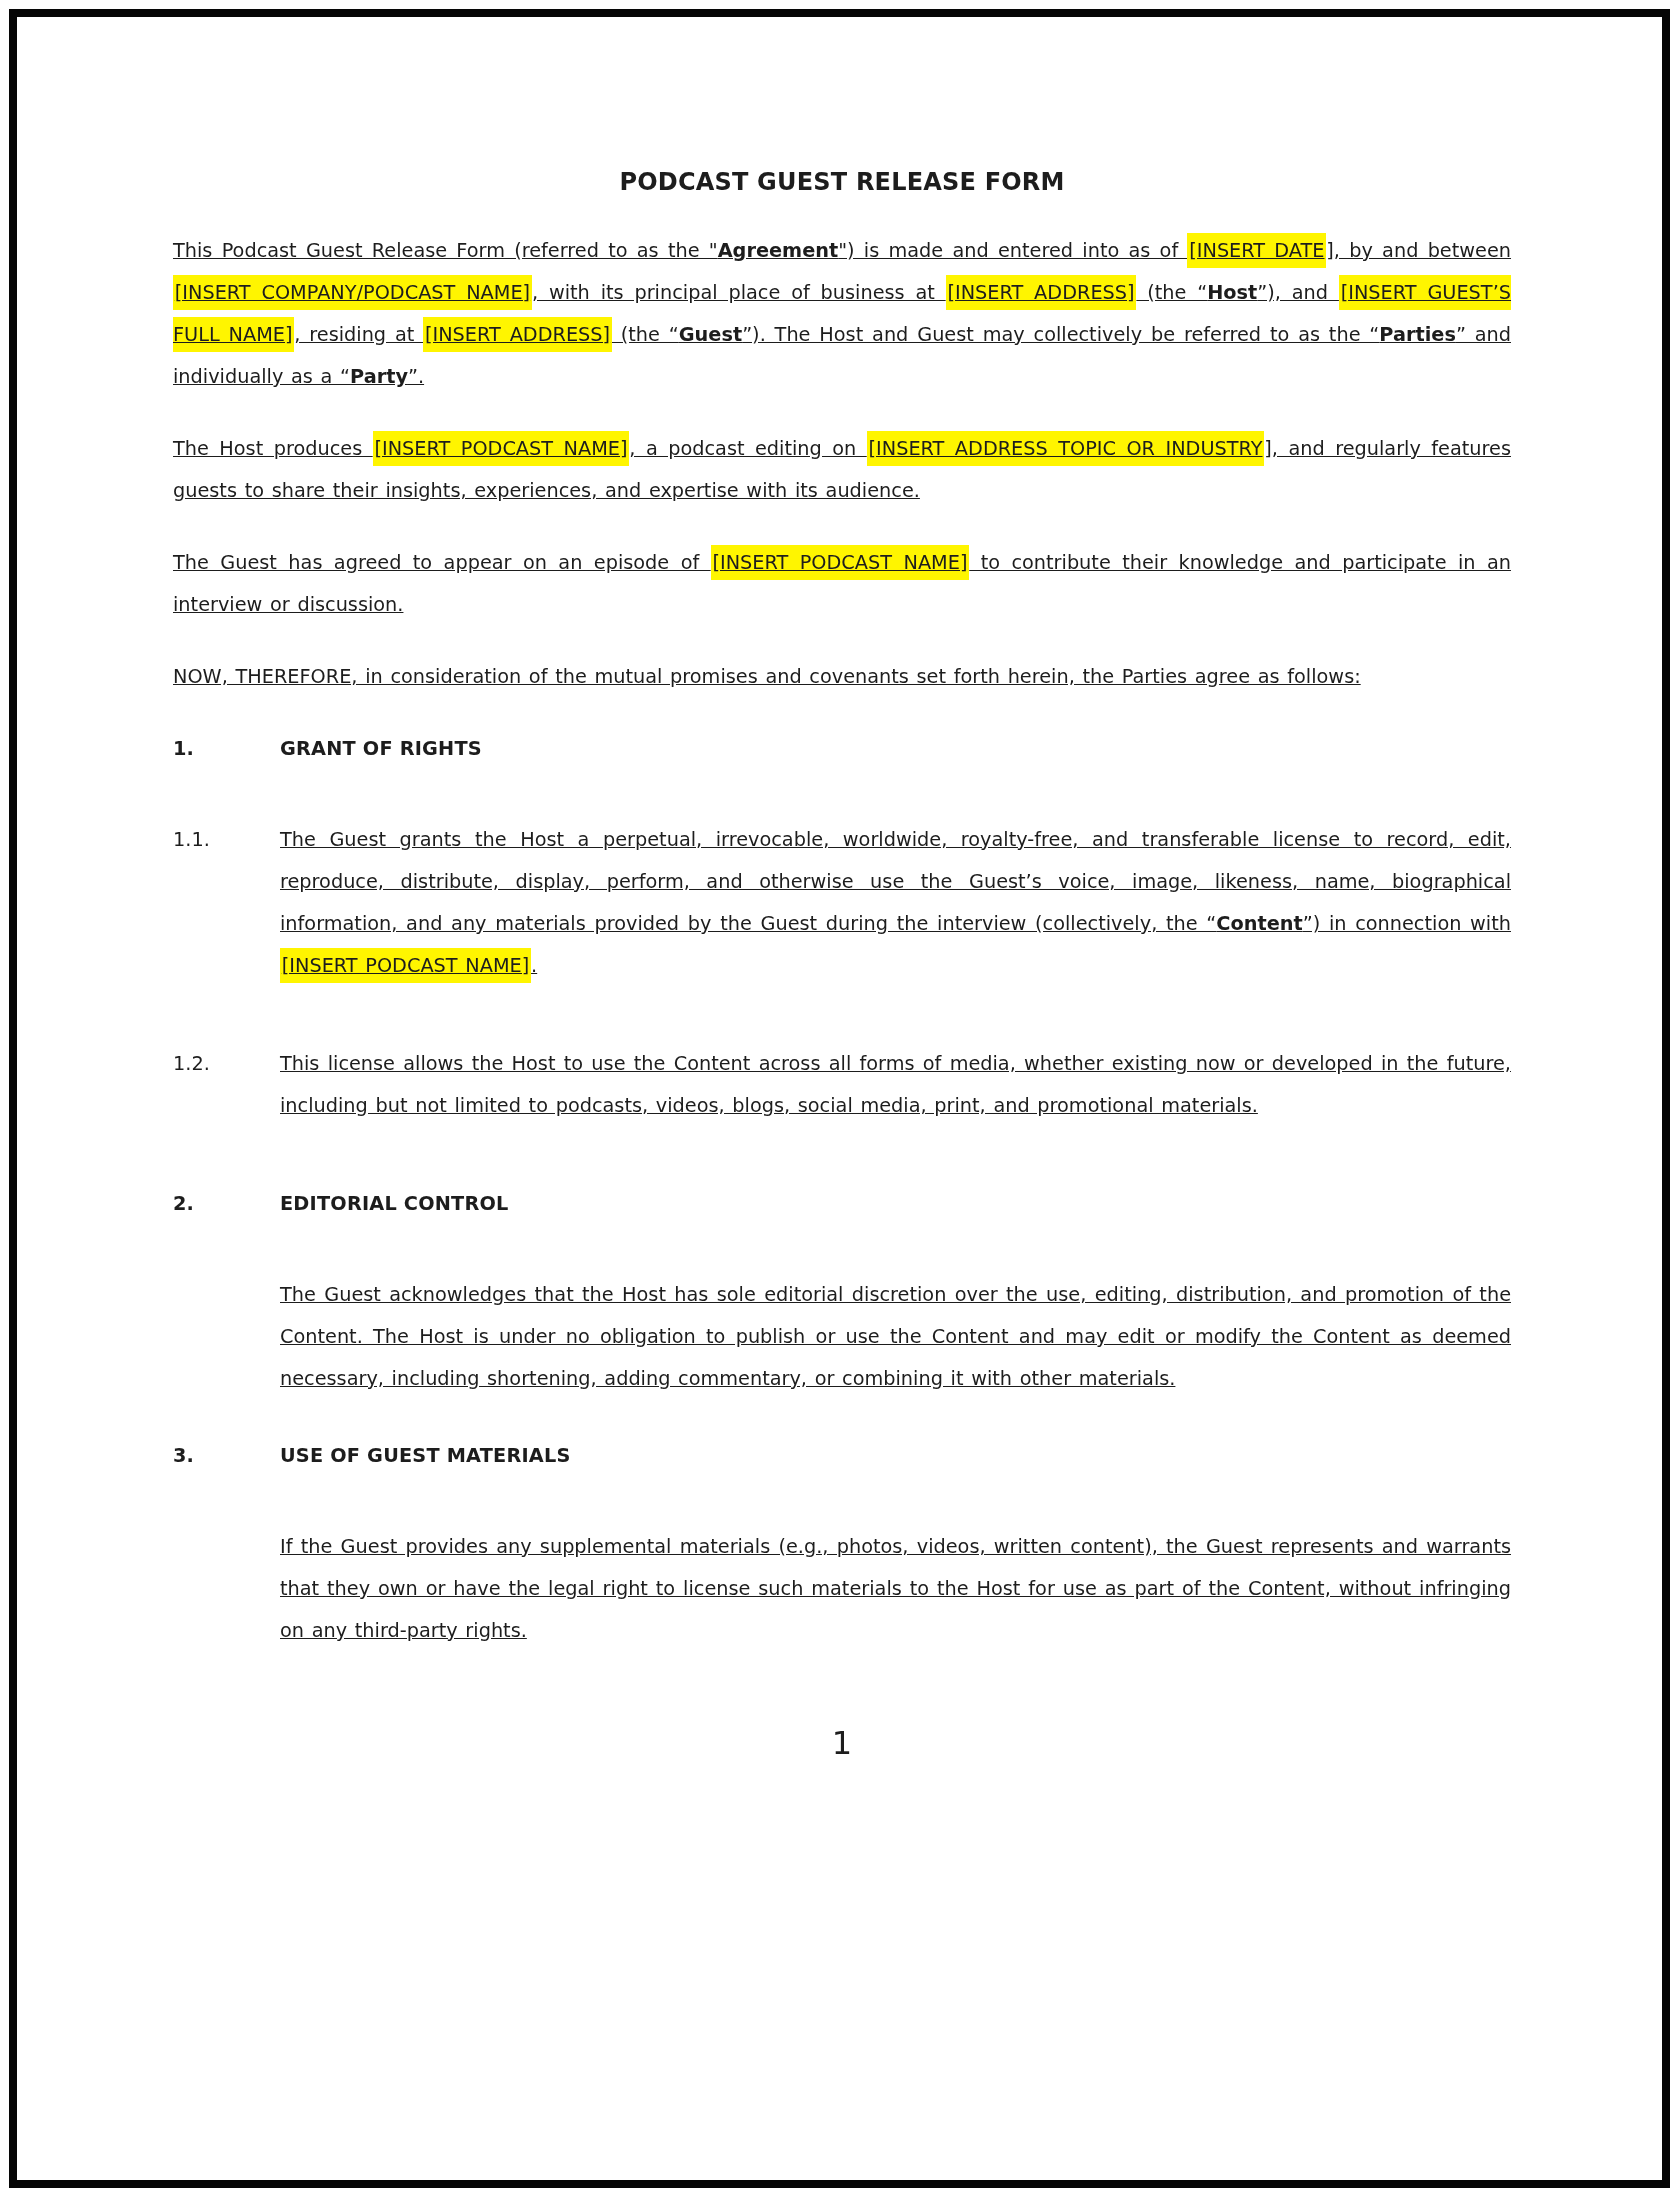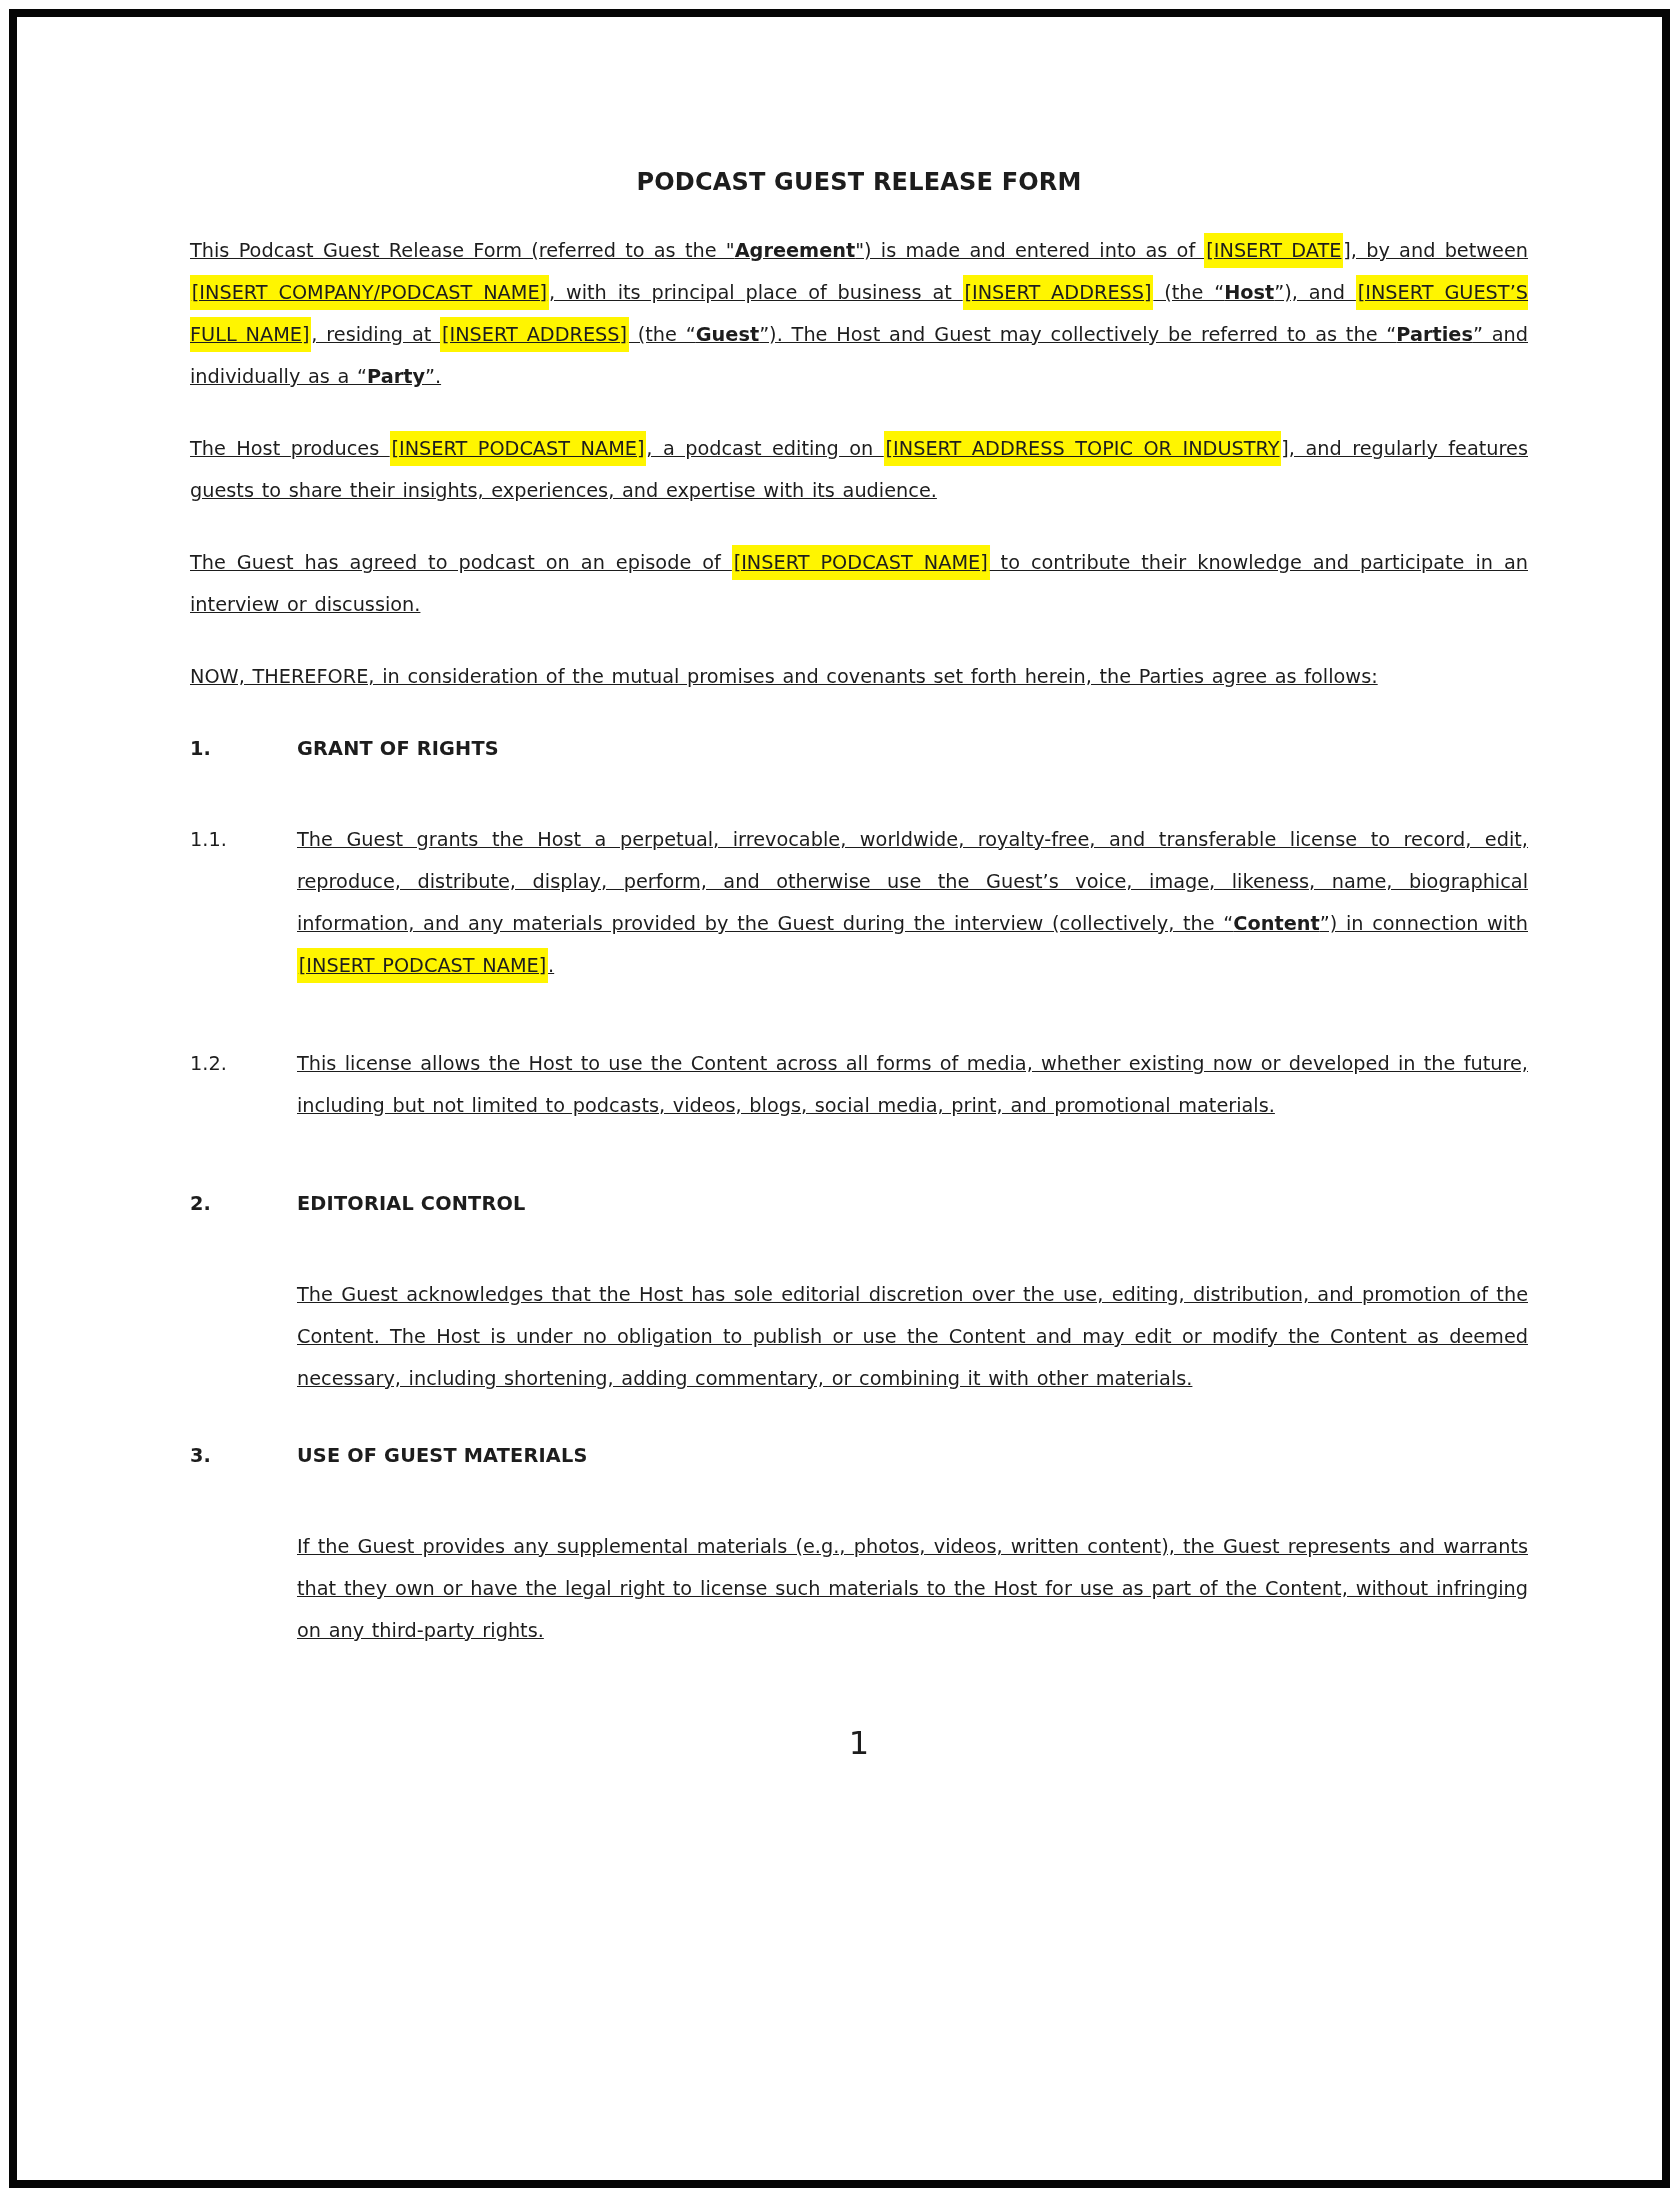--- a/index.html
+++ b/index.html
@@ -17,21 +17,21 @@
   .frame {
     position: absolute;
     left: 8.8px;
     top: 8.8px;
     right: 8.8px;
     bottom: 7px;
     border: 8.8px solid #060606;
   }
   .content {
     position: absolute;
-    left: 190px;
+    left: 173px;
     top: 156px;
     width: 1338px;
   }
   .title {
     font-size: 24px;
     font-weight: bold;
     text-align: center;
     line-height: 53px;
     margin: 0 0 21px 0;
     letter-spacing: 0.2px;
@@ -82,21 +82,21 @@
 </head>
 <body>
 
 <div class="frame"></div>
 
 <div class="content">
   <h1 class="title">PODCAST GUEST RELEASE FORM</h1>
   <div>
       <p class="para"><span>This Podcast Guest Release Form (referred to as the "</span><span class="b">Agreement</span><span>") is made and entered into as of </span><mark class="hl">[INSERT DATE</mark><span>], by and between </span><mark class="hl">[INSERT COMPANY/PODCAST NAME]</mark><span>, with its principal place of business at </span><mark class="hl">[INSERT ADDRESS]</mark><span> (the “</span><span class="b">Host</span><span>”), and </span><mark class="hl">[INSERT GUEST’S FULL NAME]</mark><span>, residing at </span><mark class="hl">[INSERT ADDRESS]</mark><span> (the “</span><span class="b">Guest</span><span>”). The Host and Guest may collectively be referred to as the “</span><span class="b">Parties</span><span>” and individually as a “</span><span class="b">Party</span><span>”.</span></p>
       <p class="para"><span>The Host produces </span><mark class="hl">[INSERT PODCAST NAME]</mark><span>, a podcast editing on </span><mark class="hl">[INSERT ADDRESS TOPIC OR INDUSTRY</mark><span>], and regularly features guests to share their insights, experiences, and expertise with its audience.</span></p>
-      <p class="para"><span>The Guest has agreed to podcast on an episode of </span><mark class="hl">[INSERT PODCAST NAME]</mark><span> to contribute their knowledge and participate in an interview or discussion.</span></p>
+      <p class="para"><span>The Guest has agreed to appear on an episode of </span><mark class="hl">[INSERT PODCAST NAME]</mark><span> to contribute their knowledge and participate in an interview or discussion.</span></p>
       <p class="para"><span>NOW, THEREFORE, in consideration of the mutual promises and covenants set forth herein, the Parties agree as follows:</span></p>
       <div class="heading hang"><span class="num">1.</span><span>GRANT OF RIGHTS</span></div>
       <div class="para hang numbered"><span class="num">1.1.</span><span>The Guest grants the Host a perpetual, irrevocable, worldwide, royalty-free, and transferable license to record, edit, reproduce, distribute, display, perform, and otherwise use the Guest’s voice, image, likeness, name, biographical information, and any materials provided by the Guest during the interview (collectively, the “</span><span class="b">Content</span><span>”) in connection with </span><mark class="hl">[INSERT PODCAST NAME]</mark><span>.</span></div>
       <div class="para hang numbered"><span class="num">1.2.</span><span>This license allows the Host to use the Content across all forms of media, whether existing now or developed in the future, including but not limited to podcasts, videos, blogs, social media, print, and promotional materials.</span></div>
       <div class="heading hang"><span class="num">2.</span><span>EDITORIAL CONTROL</span></div>
       <p class="para hang indented"><span>The Guest acknowledges that the Host has sole editorial discretion over the use, editing, distribution, and promotion of the Content. The Host is under no obligation to publish or use the Content and may edit or modify the Content as deemed necessary, including shortening, adding commentary, or combining it with other materials.</span></p>
       <div class="heading hang"><span class="num">3.</span><span>USE OF GUEST MATERIALS</span></div>
       <p class="para hang indented"><span>If the Guest provides any supplemental materials (e.g., photos, videos, written content), the Guest represents and warrants that they own or have the legal right to license such materials to the Host for use as part of the Content, without infringing on any third-party rights.</span></p>
     </div>
   <div class="pagenum">1</div>

